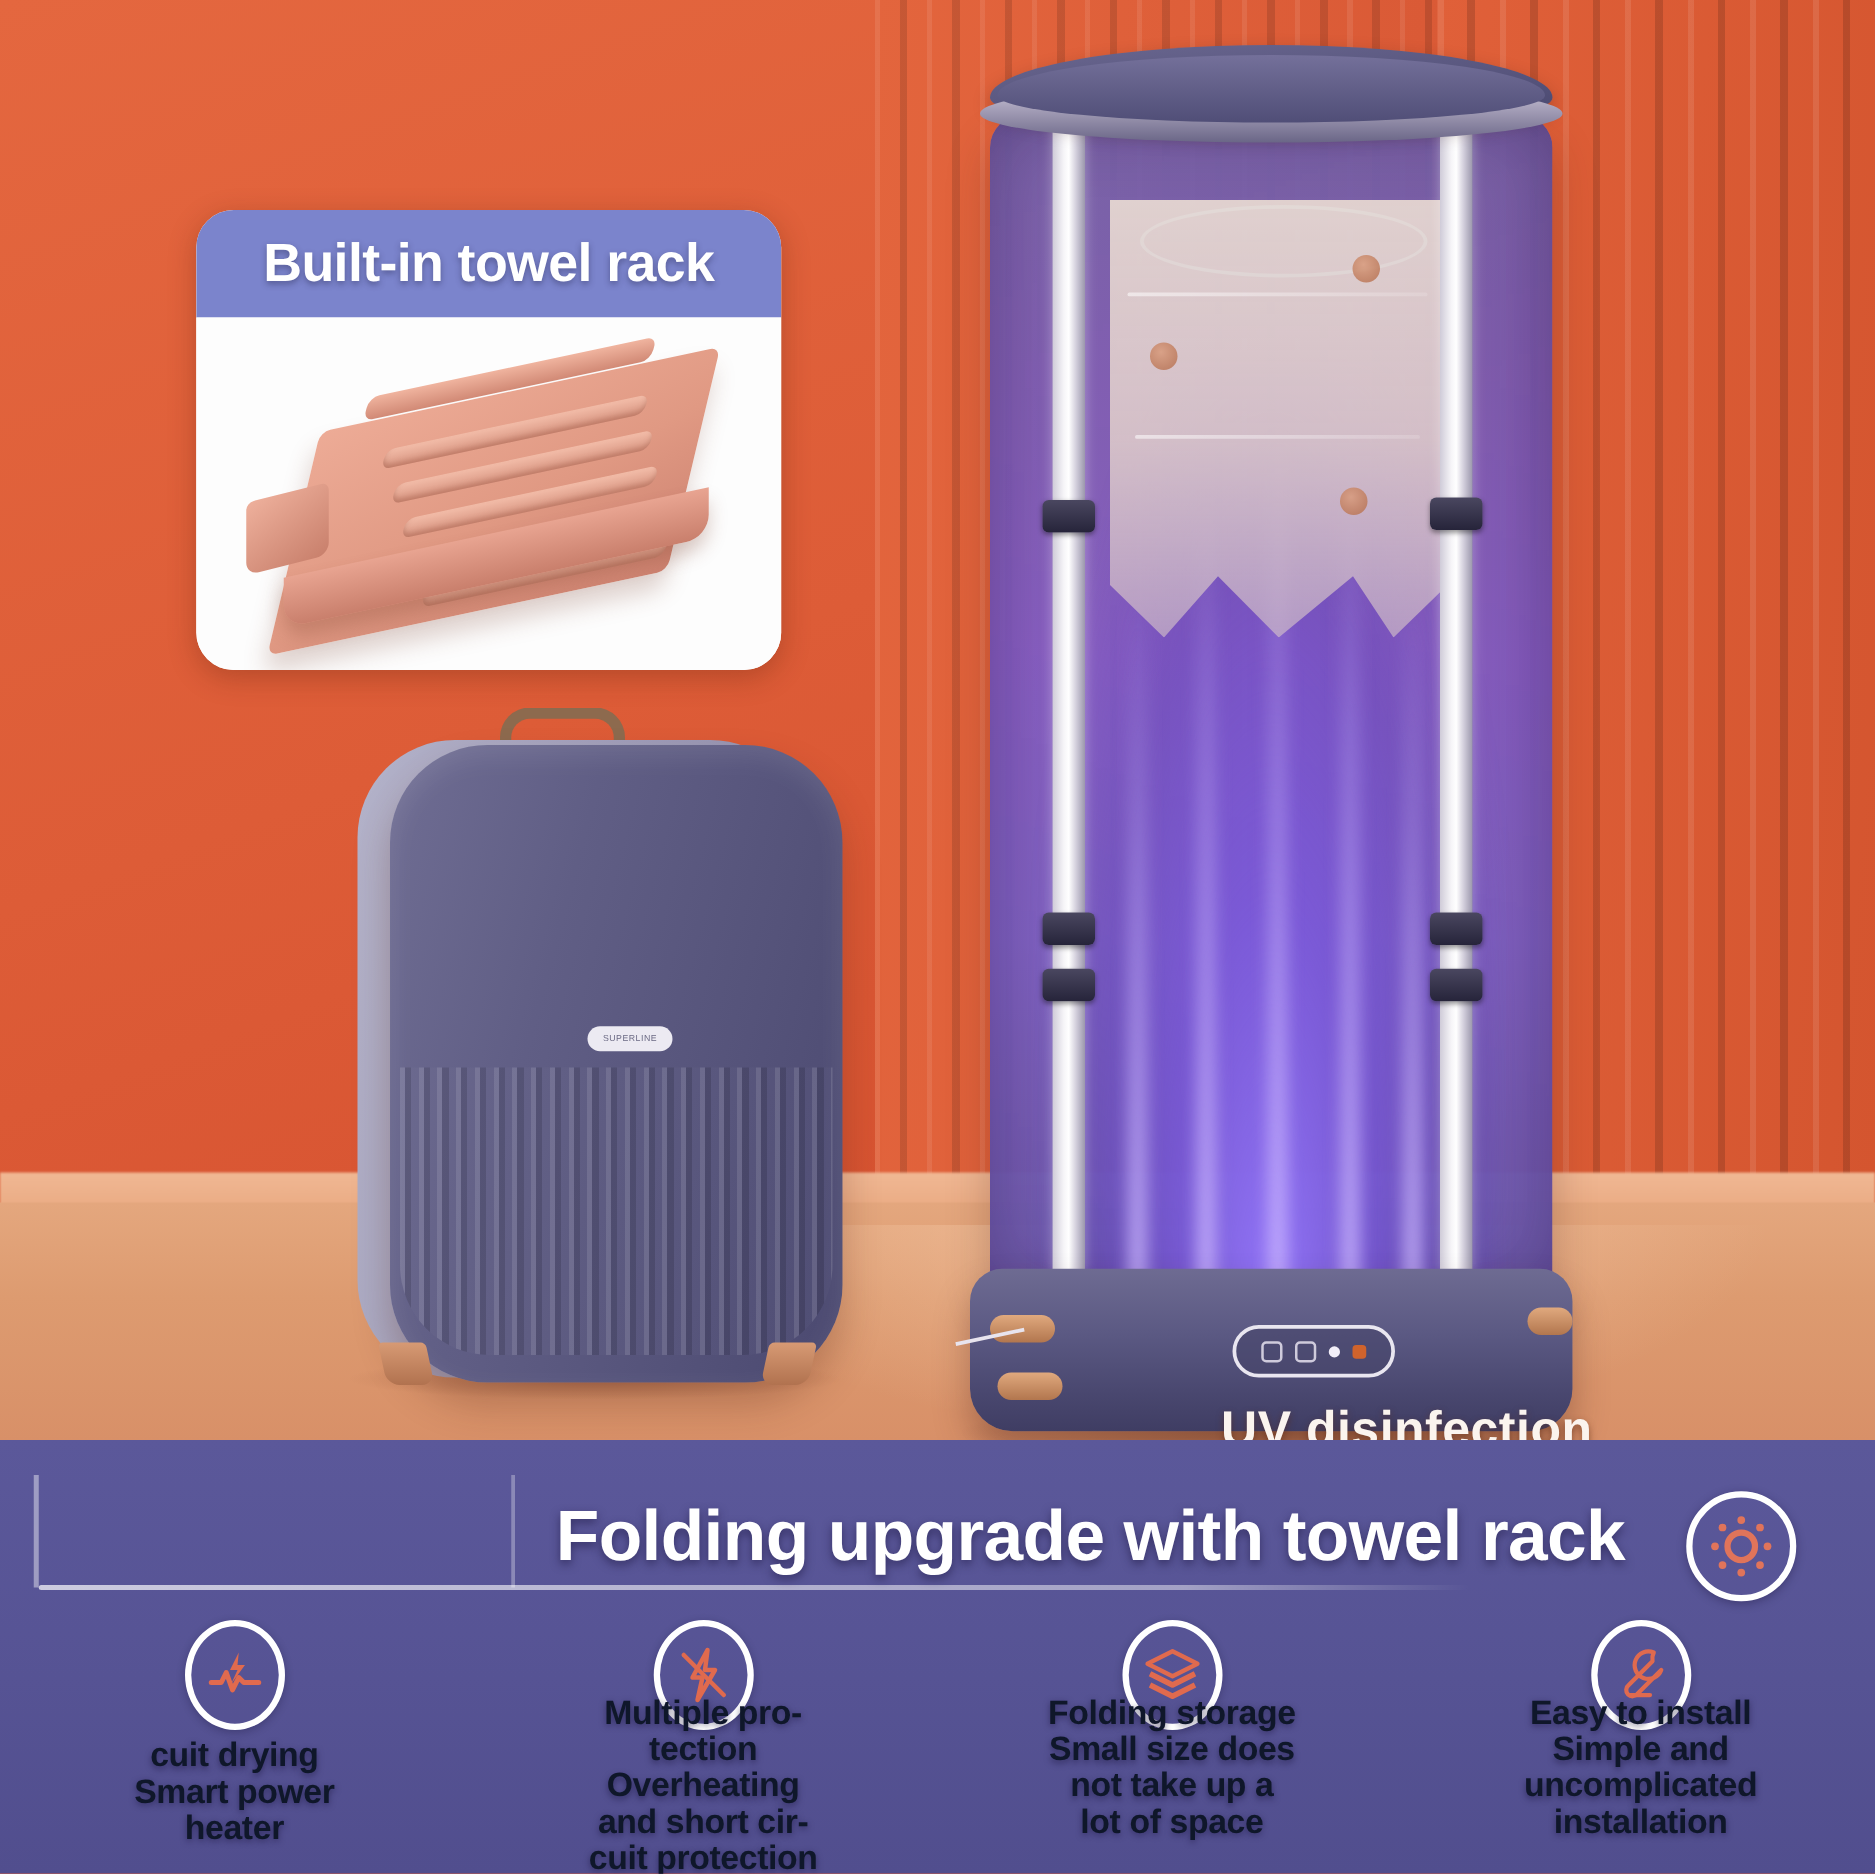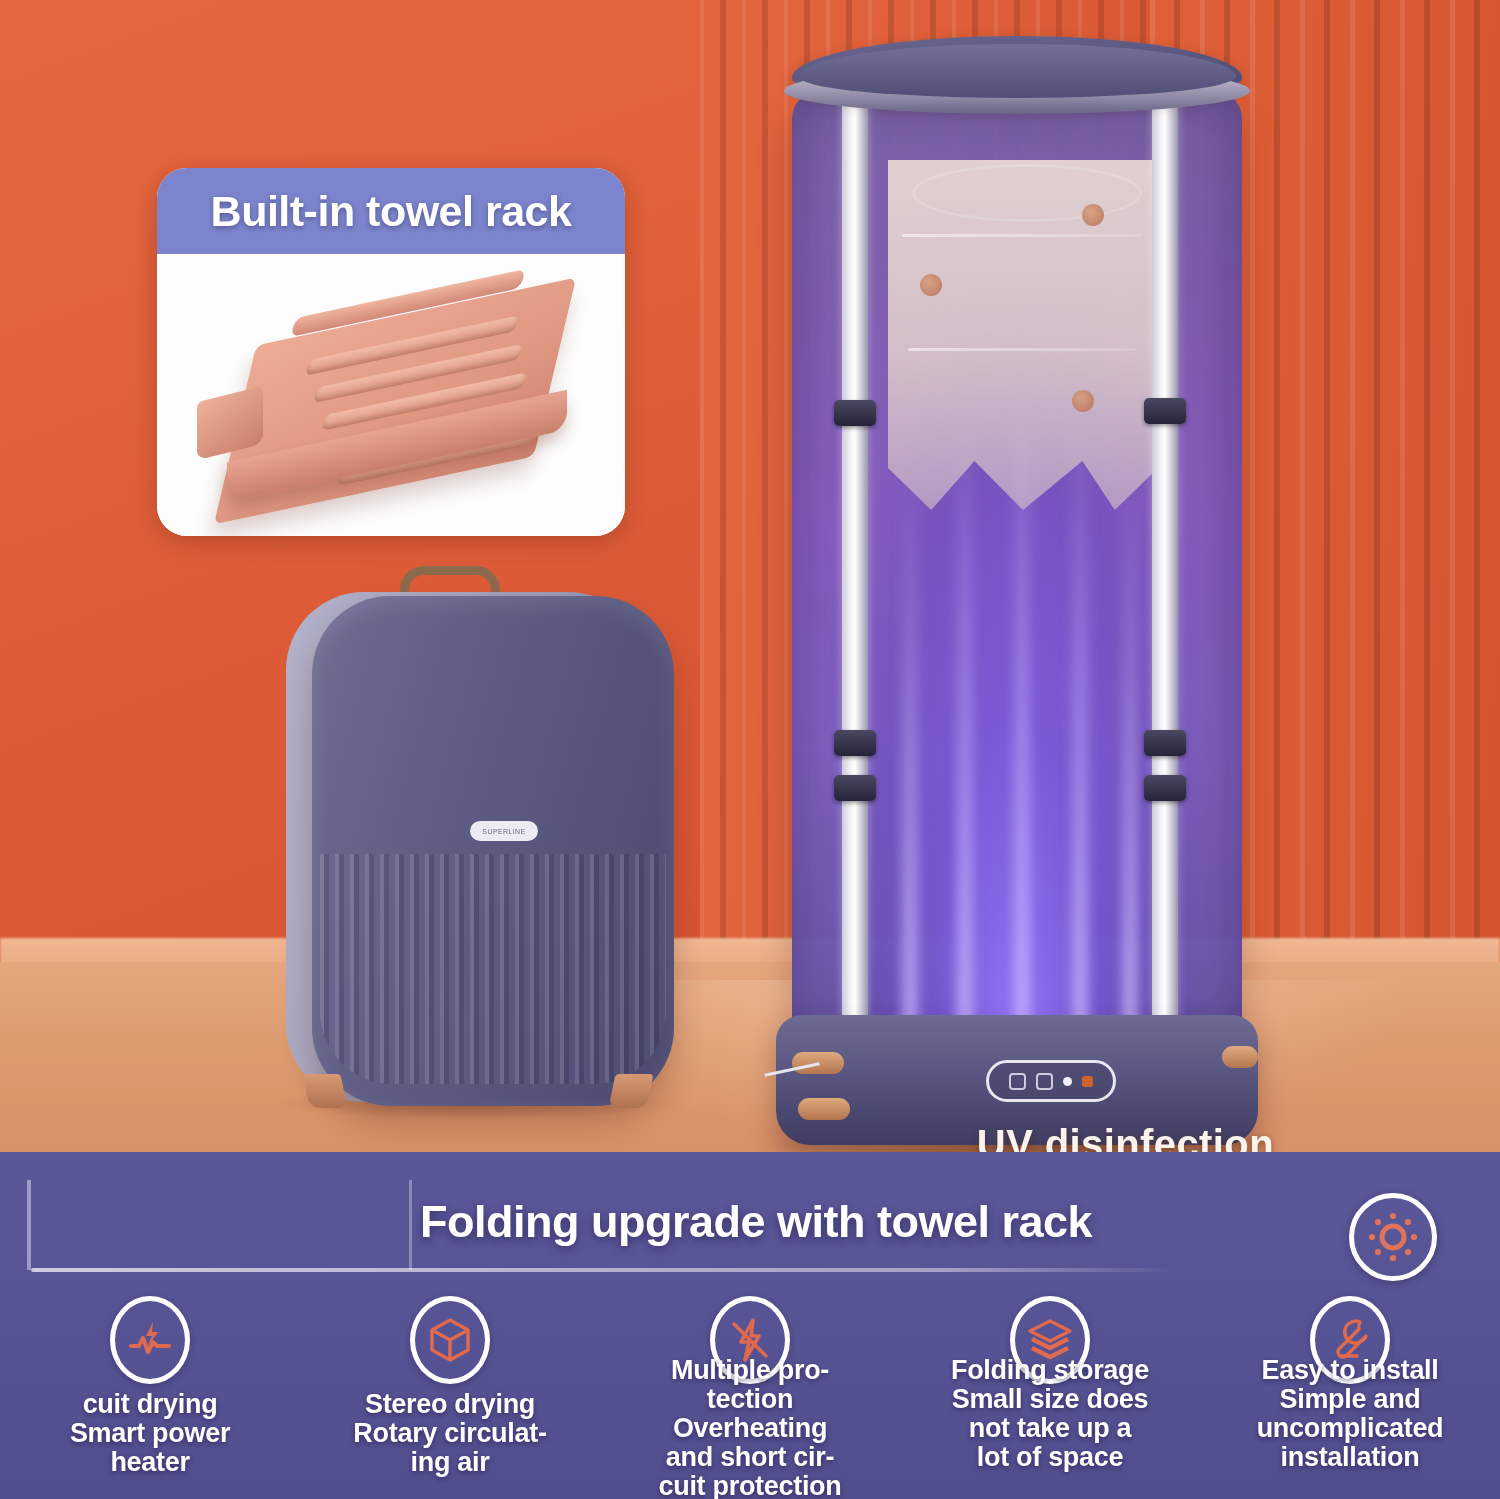--- a/index.html
+++ b/index.html
@@ -270,21 +270,21 @@
     border-left:4px solid rgba(255,255,255,.42);
     border-right:3px solid rgba(255,255,255,.30);
   }
   #banner-rule {
     position:absolute; left:31px; top:116px; width:1145px; height:4px;
     background:linear-gradient(90deg, rgba(255,255,255,.70), rgba(255,255,255,.45) 80%, rgba(255,255,255,0));
     border-radius:2px;
   }
   #banner-title {
     position:absolute; left:420px; top:1196px; width:880px;
-    text-align:left; font-size:45px; font-weight:bold; color:#ffffff;
+    text-align:right; font-size:57px; font-weight:bold; color:#ffffff;
     letter-spacing:-.5px; text-shadow:0 3px 8px rgba(25,20,60,.55);
   }
   #sun-badge {
     position:absolute; left:1349px; top:1193px; width:88px; height:88px;
     border:5px solid #ffffff; border-radius:50%;
     display:flex; align-items:center; justify-content:center;
     box-shadow:0 2px 8px rgba(20,15,50,.35);
   }
 
   
@@ -293,21 +293,21 @@
     display:flex; align-items:flex-start;
   }
   .feature { position:relative; flex:1 1 0; text-align:center; }
   .feature .fic {
     width:80px; height:88px; margin:0 auto 6px auto;
     border:5px solid #ffffff; border-radius:50%;
     display:flex; align-items:center; justify-content:center;
     box-shadow:0 2px 7px rgba(20,15,50,.30);
   }
   .feature .ftxt {
-    font-size:27px; font-weight:bold; color:#ffffff; line-height:1.07;
+    font-size:27px; font-weight:bold; color:#0f172a; line-height:1.07;
     letter-spacing:-.3px; text-shadow:0 2px 5px rgba(25,20,60,.55);
     padding:0 4px;
   }
   
   .feature.f3 .ftxt, .feature.f4 .ftxt, .feature.f5 .ftxt { margin-top:-34px; }
   .feature.f3 .ftxt { position:relative; z-index:3; }
 </style>
 </head>
 <body>
 
@@ -430,34 +430,20 @@
         <path d="M27 6 L20 20 L26 20 L21 31 L32 16 L26 16 Z" fill="#e06a4e"></path>
       </svg>
     </div>
     <div class="ftxt">
       <div>cuit drying</div>
       <div>Smart power</div>
       <div>heater</div>
     </div>
   </div>
 
-  <div class="feature f1">
-    <div class="fic">
-      <svg width="46" height="48" viewBox="0 0 46 48">
-        <path d="M23 4 L41 14 L41 34 L23 44 L5 34 L5 14 Z" fill="none" stroke="#e06a4e" stroke-width="3.4" stroke-linejoin="round"></path>
-        <path d="M5 14 L23 24 L41 14" fill="none" stroke="#e06a4e" stroke-width="3.4" stroke-linejoin="round"></path>
-        <path d="M23 24 L23 44" fill="none" stroke="#e06a4e" stroke-width="3.4"></path>
-      </svg>
-    </div>
-    <div class="ftxt">
-      <div>Stereo drying</div>
-      <div>Rotary circulat-</div>
-      <div>ing air</div>
-    </div>
-  </div>
 
   <div class="feature f2 f3">
     <div class="fic">
       <svg width="46" height="48" viewBox="0 0 46 48">
         <path d="M26 4 L14 26 L22 26 L18 44 L32 20 L24 20 Z" fill="none" stroke="#e06a4e" stroke-width="3.6" stroke-linejoin="round"></path>
         <path d="M7 8 L39 40" stroke="#e06a4e" stroke-width="3.6" stroke-linecap="round"></path>
       </svg>
     </div>
     <div class="ftxt">
       <div>Multiple pro-</div>

